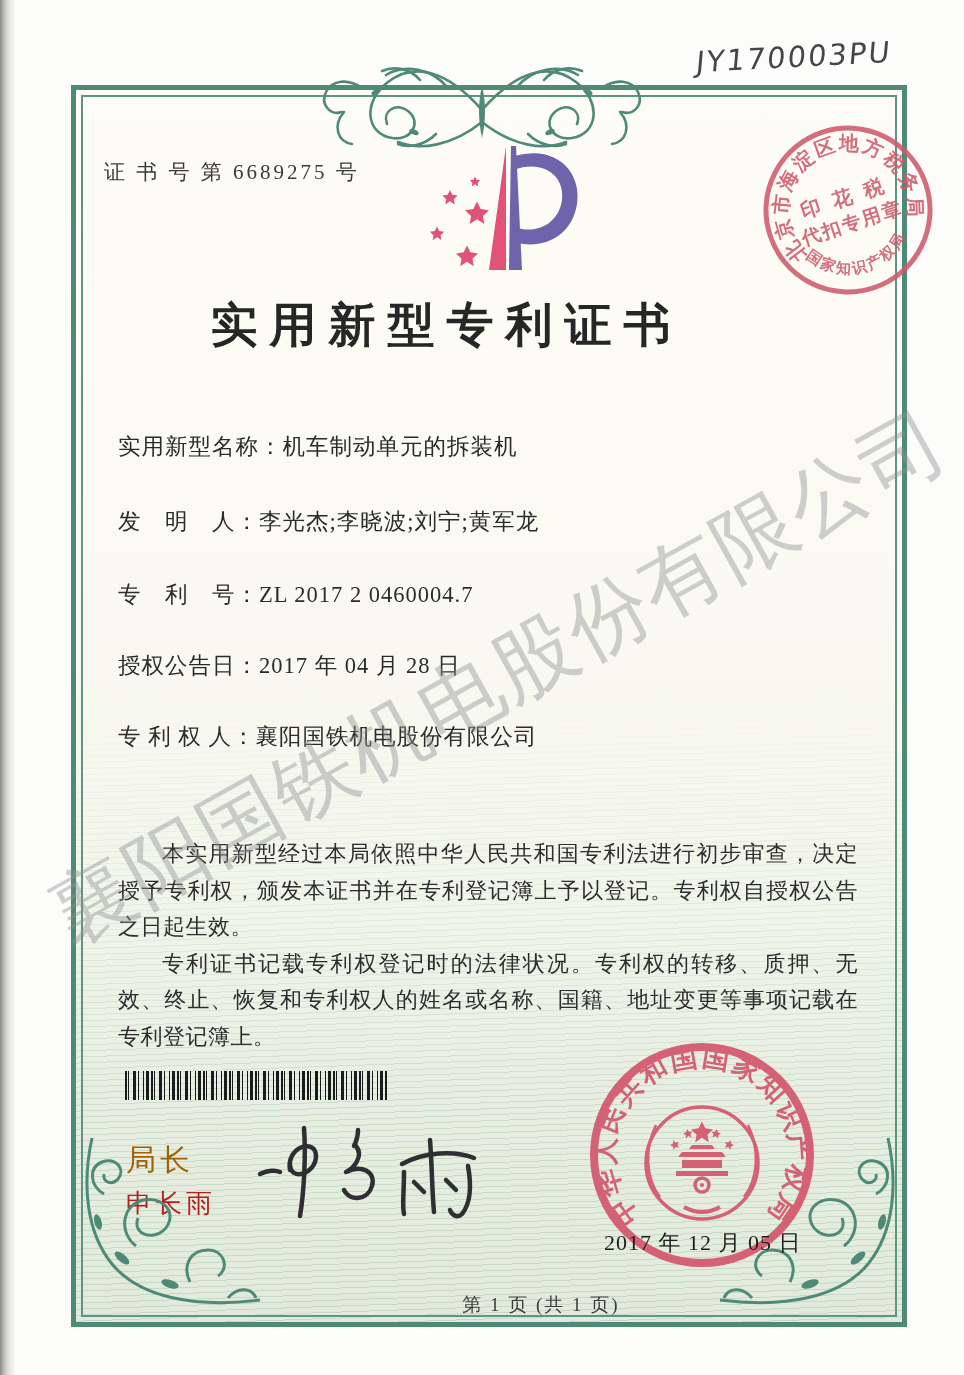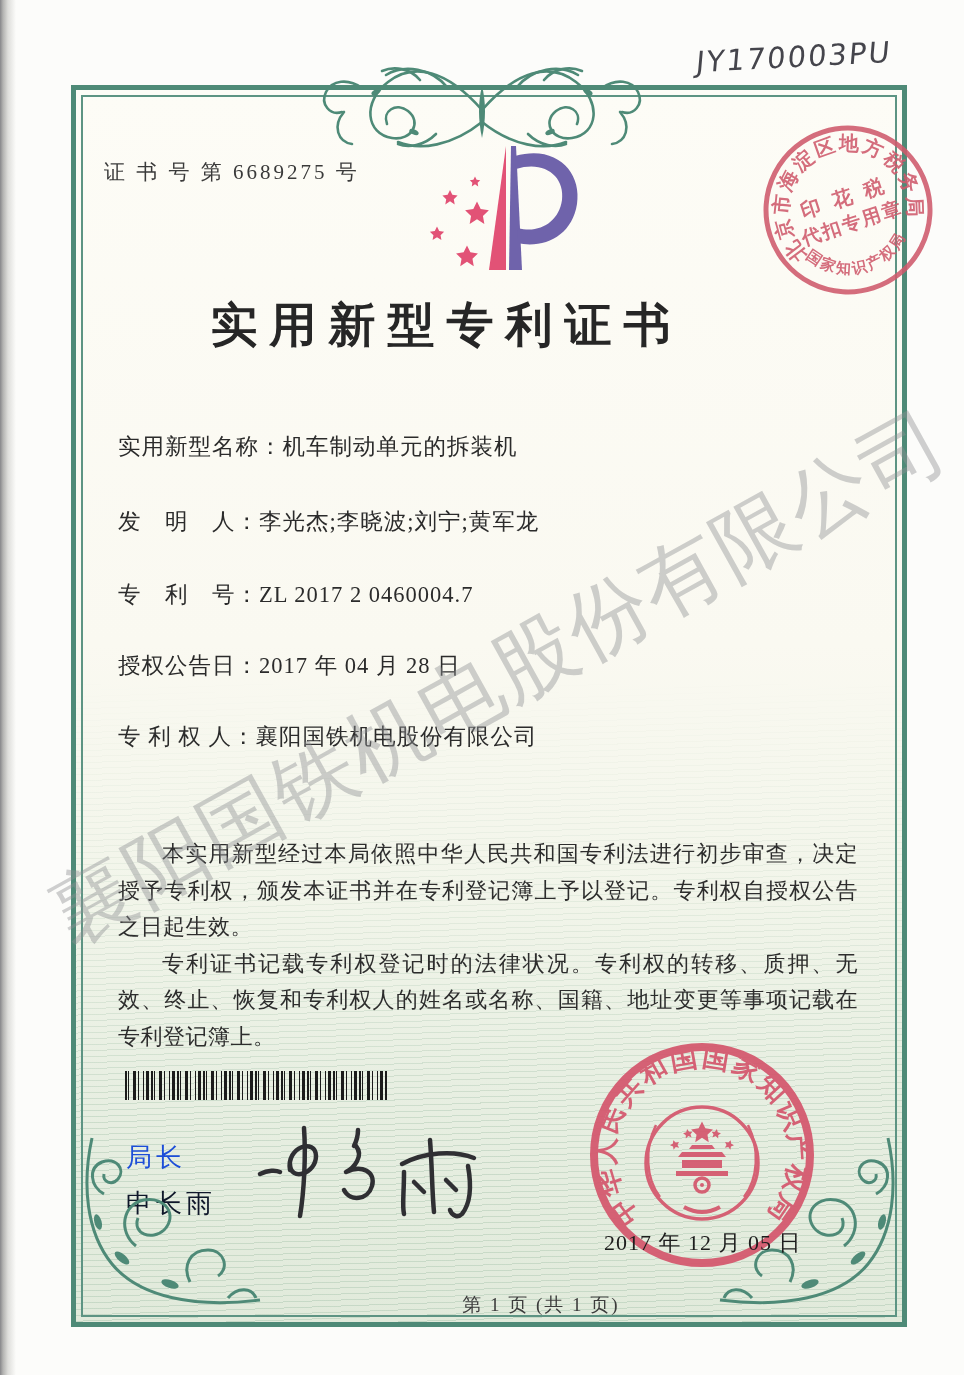--- a/index.html
+++ b/index.html
@@ -30,23 +30,23 @@
   .body-text p{margin:0;text-indent:2em;}
   .barcode{position:absolute;left:125px;top:1071px;width:263px;height:29px;
     background-image:repeating-linear-gradient(90deg,
       #1b1b1b 0 2px,rgba(0,0,0,0) 2px 3px,
       #1b1b1b 3px 4px,rgba(0,0,0,0) 4px 8px,
       #1b1b1b 8px 11px,rgba(0,0,0,0) 11px 13px,
       #1b1b1b 13px 14px,rgba(0,0,0,0) 14px 18px,
       #1b1b1b 18px 19px,rgba(0,0,0,0) 19px 21px,
       #1b1b1b 21px 24px,rgba(0,0,0,0) 24px 26px);}
   .director-title{position:absolute;left:126px;top:1140px;font-family:"Liberation Sans","DejaVu Sans",sans-serif;
-    font-size:26px;color:#1d4ed8;letter-spacing:4px;text-align:right;}
+    font-size:30px;color:#a16207;letter-spacing:4px;text-align:right;}
   .director-name{position:absolute;left:126px;top:1186px;font-family:"Liberation Sans","DejaVu Sans",sans-serif;
-    font-size:26px;color:#0f172a;letter-spacing:4px;}
+    font-size:26px;color:#b91c1c;letter-spacing:4px;}
   .signature-svg{position:absolute;left:252px;top:1112px;}
   .seal-svg{position:absolute;left:577px;top:1030px;}
   .seal-date{position:absolute;left:604px;top:1228px;font-size:22px;color:#1d1d1d;letter-spacing:1px;z-index:4;}
   .tax-stamp{position:absolute;left:748px;top:110px;transform:rotate(-18deg);opacity:.88;}
   .footer-page{position:absolute;left:71px;width:940px;top:1292px;text-align:center;
     font-size:19px;color:#3c3c3c;letter-spacing:2px;}
   .watermark{position:absolute;left:58px;top:868px;width:1040px;font-family:"Liberation Sans","DejaVu Sans",sans-serif;
     font-size:82px;font-weight:500;color:#8f9194;opacity:.42;letter-spacing:2px;white-space:nowrap;
     transform:rotate(-29deg);transform-origin:0 50%;z-index:5;pointer-events:none;}
   .ornament{position:absolute;z-index:4;}

